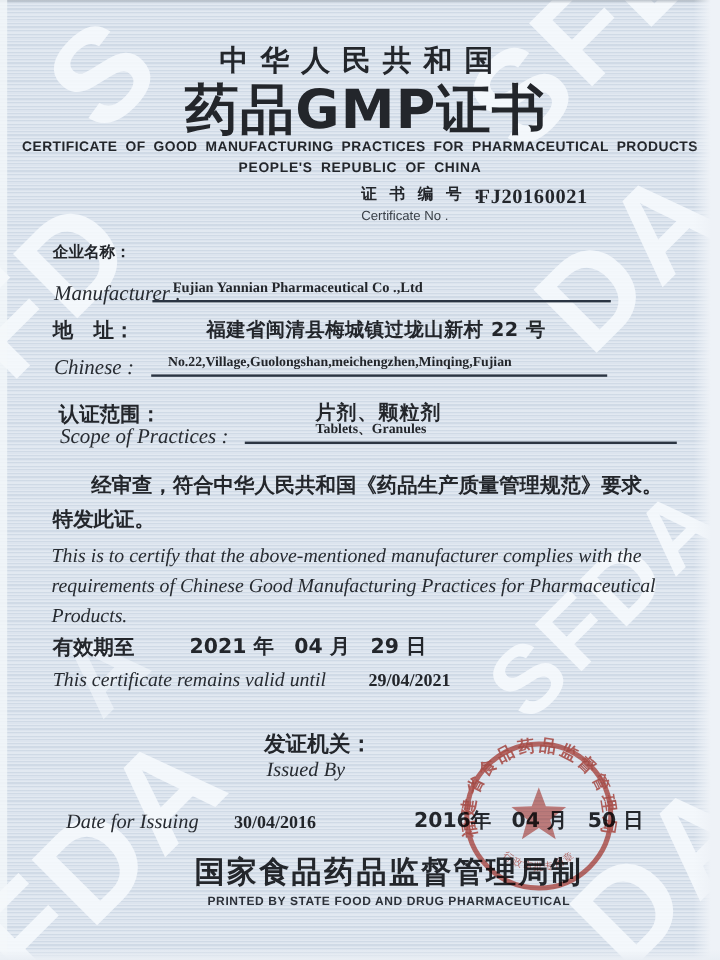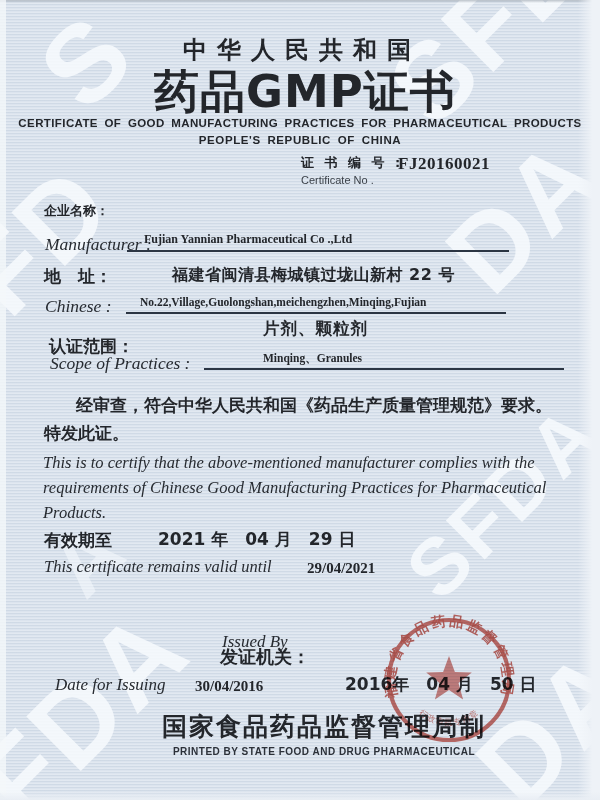--- a/index.html
+++ b/index.html
@@ -55,34 +55,34 @@
   .val-mfr-zh{left:222px; top:204px; font-size:16.5px; letter-spacing:1px;}
   .lbl-mfr-en{left:45px; top:234px; font-size:17.5px;}
   .line-mfr{left:127px; top:233px; width:365px; height:17px; border-bottom:2px solid #2b3543; font-size:12px; padding-left:17px; white-space:nowrap;}
 
   .lbl-addr-zh{left:44px; top:267px; font-size:17px;}
   .val-addr-zh{left:172px; top:266px; font-size:16px; letter-spacing:.5px; white-space:nowrap;}
   .lbl-addr-en{left:45px; top:296px; font-size:17.5px;}
   .line-addr{left:126px; top:296px; width:366px; height:16px; border-bottom:2px solid #2b3543; font-size:11.5px; padding-left:14px; white-space:nowrap;}
 
   .lbl-scope-zh{left:49px; top:337px; font-size:17px;}
-  .val-scope-zh{left:263px; top:320px; font-size:16.5px; letter-spacing:1px;text-align:center;}
+  .val-scope-zh{left:263px; top:335px; font-size:16.5px; letter-spacing:1px;text-align:center;}
   .lbl-scope-en{left:50px; top:353px; font-size:17.5px;}
   .line-scope{left:204px; top:352px; width:301px; height:16px; border-bottom:2px solid #2b3543; font-size:11.5px; padding-left:59px; white-space:nowrap;}
 
   .stmt-zh-1{left:76px; top:396px; font-size:17px; white-space:nowrap;}
   .stmt-zh-2{left:44px; top:424px; font-size:17px;}
   .stmt-en{left:43px; top:451px; width:520px; font-size:16.5px; line-height:24.8px;}
 
   .valid-zh-lbl{left:44px; top:531px; font-size:17px;text-align:right;}
   .valid-zh-date{left:158px; top:530px; font-size:17px; white-space:nowrap;}
   .valid-en-lbl{left:44px; top:558px; font-size:16.5px;}
   .valid-en-date{left:307px; top:560px; font-size:15px;}
 
-  .issuer-zh{left:220px; top:647px; font-size:18px;}
+  .issuer-zh{left:220px; top:611px; font-size:18px;}
   .issuer-en{left:222px; top:632px; font-size:17px;}
 
   .issue-en-lbl{left:55px; top:675px; font-size:17px;}
   .issue-en-val{left:195px; top:678px; font-size:15px;}
   .issue-zh-val{left:345px; top:675px; font-size:17px; white-space:nowrap;}
 
   .footer-zh{left:162px; top:713px; font-size:25px; letter-spacing:2px; white-space:nowrap;}
   .footer-en{left:324px; top:746px; transform:translateX(-50%); font-size:10px; letter-spacing:.5px; color:#2c3139; white-space:nowrap;}
 
   .seal{
@@ -118,21 +118,21 @@
   <div class="txt serif-b line-mfr">Fujian Yannian Pharmaceutical Co .,Ltd</div>
 
   <div class="txt zh-b lbl-addr-zh">地　址：</div>
   <div class="txt zh-b val-addr-zh">福建省闽清县梅城镇过垅山新村 22 号</div>
   <div class="txt en-i lbl-addr-en">Chinese :</div>
   <div class="txt serif-b line-addr">No.22,Village,Guolongshan,meichengzhen,Minqing,Fujian</div>
 
   <div class="txt zh-b lbl-scope-zh">认证范围：</div>
   <div class="txt zh-b val-scope-zh">片剂、颗粒剂</div>
   <div class="txt en-i lbl-scope-en">Scope of Practices :</div>
-  <div class="txt serif-b line-scope">Minqing、Granules</div>
+  <div class="txt serif-b line-scope">Tablets、Granules</div>
 
   <div class="txt zh-b stmt-zh-1">经审查，符合中华人民共和国《药品生产质量管理规范》要求。</div>
   <div class="txt zh-b stmt-zh-2">特发此证。</div>
   <div class="txt en-i stmt-en">
     <div>This is to certify that the above-mentioned manufacturer complies with the</div>
     <div>requirements of Chinese Good Manufacturing Practices for Pharmaceutical</div>
     <div>Products.</div>
   </div>
 
   <div class="txt zh-b valid-zh-lbl">有效期至</div>

